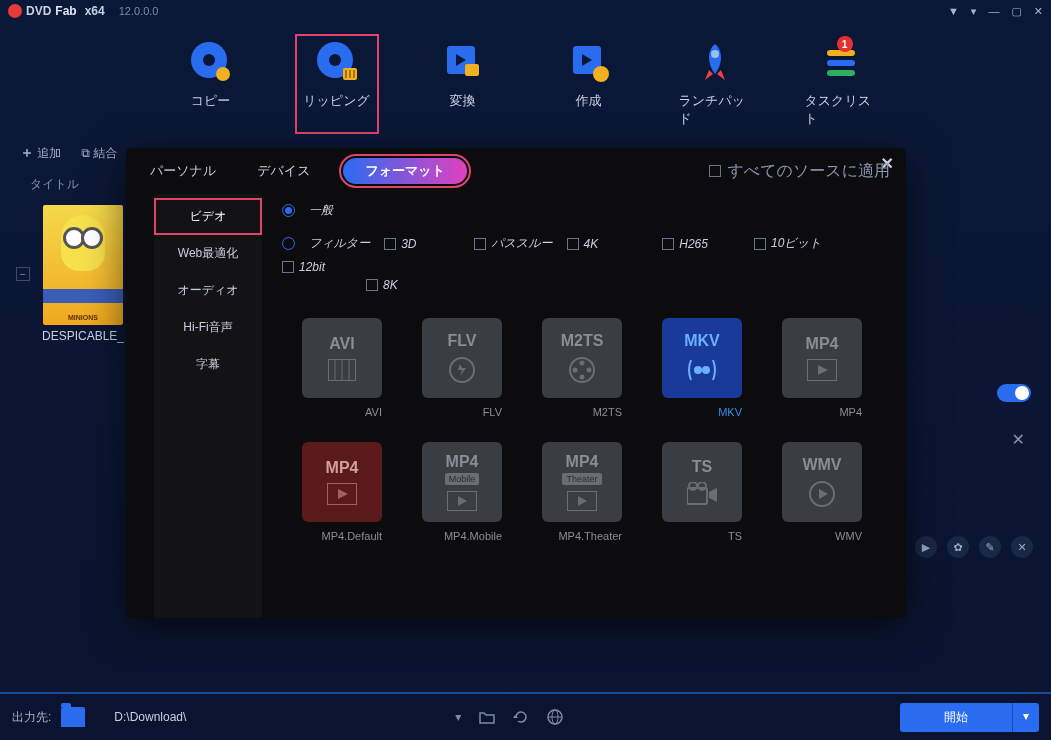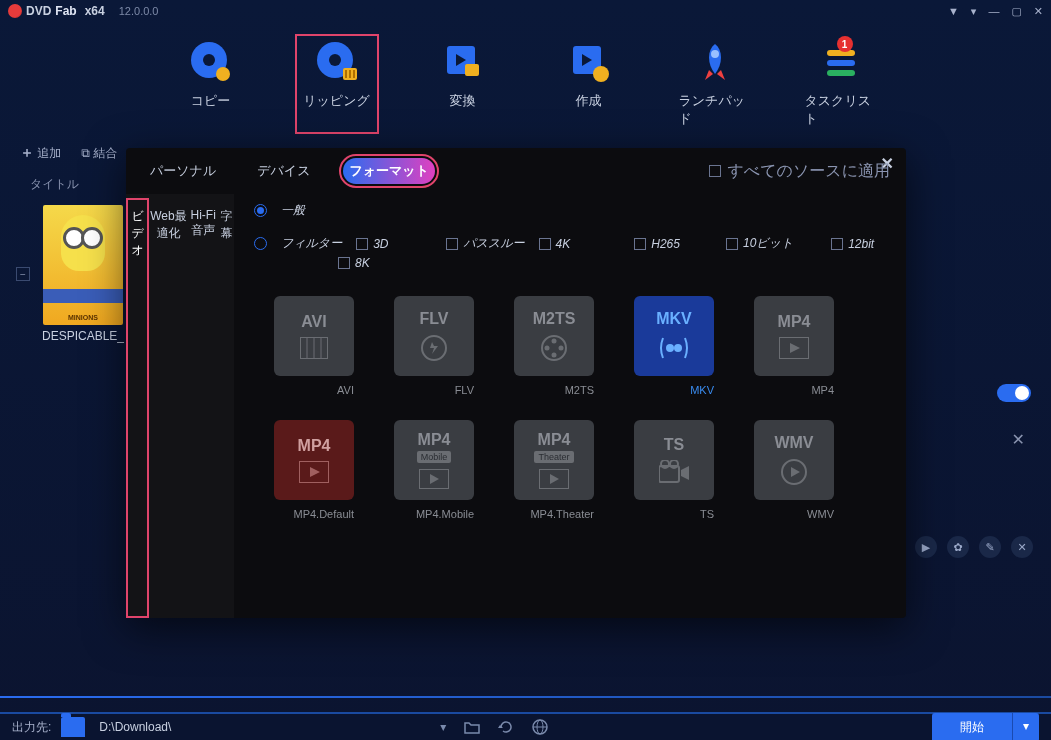--- a/index.html
+++ b/index.html
@@ -41,27 +41,27 @@
 .toggle { width: 34px; height: 18px; background: #2a6cf0; border-radius: 9px; position: absolute; right: 20px; top: 216px; cursor: pointer; }
 .toggle::after { content:''; position:absolute; right:2px; top:2px; width:14px; height:14px; background:#fff; border-radius:50%; }
 .row-close { position: absolute; right: 26px; top: 262px; color:#8a94b0; font-size:16px; cursor:pointer; }
 .row-actions { position: absolute; right: 18px; top: 368px; display:flex; gap:10px; }
 .row-actions .ra { width:22px; height:22px; border-radius:50%; background:#1a2848; color:#9aa8c8; display:flex; align-items:center; justify-content:center; font-size:11px; cursor:pointer; }
 
 
 .modal { position: absolute; left: 126px; top: 148px; width: 780px; height: 470px; background: #0c0c0f; border-radius: 4px; box-shadow: 0 10px 40px rgba(0,0,0,.6); display: flex; flex-direction: column; }
 .modal-head { display: flex; align-items: center; height: 46px; padding: 0 16px; gap: 25px; position: relative; }
 .mtab { font-size: 13px; color: #c8d0e0; padding: 4px 8px; cursor: pointer; }
-.mtab.active-pill { background: linear-gradient(90deg,#2a6cf0,#e040c0); border-radius: 14px; padding: 4px 6px; color:#fff; font-weight:bold; outline:2px solid #e0446b; outline-offset:2px; }
+.mtab.active-pill { background: linear-gradient(90deg,#2a6cf0,#e040c0); border-radius: 14px; padding: 4px 22px; color:#fff; font-weight:bold; outline:2px solid #e0446b; outline-offset:2px; }
 .apply-all { margin-left: auto; display: flex; align-items: center; gap: 6px; font-size: 16px; color: #8a94b0; }
 .chk { width: 12px; height: 12px; border: 1px solid #6a7490; display:inline-block; cursor:pointer; }
 .modal-close { position:absolute; right:12px; top:6px; font-size:16px; color:#c8d0e0; cursor:pointer; font-weight:bold; }
 
 .modal-body { flex:1; display:flex; }
-.msidebar { width: 108px; background: rgba(255,255,255,.03); display:flex; flex-direction:row; padding-top:4px; }
+.msidebar { width: 108px; background: rgba(255,255,255,.03); display:flex; flex-direction:column; padding-top:4px;margin-left:28px; }
 .msidebar .sitem { font-size: 12px; padding: 10px 0; text-align:center; cursor:pointer; color:#c8d0e0; }
 .msidebar .sitem.highlight { outline:2px solid #e0446b; outline-offset:-2px; color:#fff; }
 
 .mmain { flex:1; padding: 8px 20px; }
 .filterrow { display:flex; align-items:center; gap:14px; font-size:12px; color:#c8d0e0; flex-wrap:wrap; row-gap:8px;font-style:italic; }
 .filterrow .radio { width:13px; height:13px; border:1.5px solid #2a6cf0; border-radius:50%; display:inline-flex; align-items:center; justify-content:center; cursor:pointer; }
 .filterrow .radio.sel::after { content:''; width:7px; height:7px; background:#2a6cf0; border-radius:50%; }
 .filterrow.row2 { padding-left: 70px; margin-top:4px; }
 .filterrow .fitem { display:flex; align-items:center; gap:5px; }
 
@@ -70,29 +70,29 @@
 .fmt .tile { width:80px; height:80px; background:#3a3d42; border-radius:6px; display:flex; flex-direction:column; align-items:center; justify-content:center; color:#8a8d94; }
 .fmt .tile .big { font-size:16px; font-weight:bold; }
 .fmt .tile .sub { font-size:9px; background:#6a6d72; color:#2a2d32; padding:1px 4px; border-radius:2px; margin-top:2px; }
 .fmt .tile .ticon { margin-top:6px; }
 .fmt.sel .tile { background:#1a3a9a; color:#6ab0ff; }
 .fmt.sel .lbl { color:#3a8cf0; }
 .fmt.default .tile { background:#5a1a1a; color:#d0a0a0; }
 .fmt .lbl { font-size:11px; color:#8a8d94; }
 
 
-.bottom { position:absolute; left:0; right:0; bottom:0; height:28px; display:flex; align-items:center; padding:0 12px; gap:10px; font-size:12px; border-top:2px solid #1a4aa0; background:#0a1430; }
+.bottom { position:absolute; left:0; right:0; bottom:0; height:48px; display:flex; align-items:center; padding:0 12px; gap:10px; font-size:12px; border-top:2px solid #1a4aa0; background:#0a1430; }
 .bottom .outlbl { color:#a8b2cc; }
 .bottom .foldericon { width:24px; height:20px; background:#2a6cf0; border-radius:2px 2px 0 0; position:relative; cursor:pointer; }
 .bottom .foldericon::before { content:''; position:absolute; left:0; top:-4px; width:10px; height:4px; background:#2a6cf0; border-radius:2px 2px 0 0; }
-.bottom .pathbox { flex:0 0 355px; display:flex; justify-content:space-between; color:#c8d0e0; padding:0 4px; }
+.bottom .pathbox { flex:0 0 355px; display:flex; justify-content:space-between; color:#c8d0e0; padding:0 4px;margin-left:15px; }
 .bottom .dd { color:#7a8aac; cursor:pointer; }
 .bottom .bicon { color:#7a8aac; cursor:pointer; padding:0 4px; }
 .bottom .startbtn { margin-left:auto; display:flex; }
-.bottom .startbtn .main { background:#2a6cf0; color:#fff; padding:6px 28px; border-radius:3px 0 0 3px; cursor:pointer; }
+.bottom .startbtn .main { background:#2a6cf0; color:#fff; padding:6px 44px; border-radius:3px 0 0 3px; cursor:pointer; }
 .bottom .startbtn .more { background:#2a6cf0; color:#fff; padding:6px 10px; border-left:1px solid #1a4ab0; border-radius:0 3px 3px 0; cursor:pointer; }
 
 
 .progline { position:absolute; left:0; right:0; bottom:42px; height:2px; background:linear-gradient(90deg,#2a6cf0,#1a4aa0); }
 
 svg { display:block; }
 </style>
 </head>
 <body>
 
@@ -217,20 +217,21 @@
     <span class="mtab active-pill">フォーマット</span>
     <span class="apply-all">
       <span class="chk"></span>
       <span>すべてのソースに適用</span>
     </span>
   </div>
   <div class="modal-body">
     <div class="msidebar">
       <div class="sitem highlight">ビデオ</div>
       <div class="sitem">Web最適化</div>
+      <div class="sitem">オーディオ</div>
       <div class="sitem">Hi-Fi音声</div>
       <div class="sitem">字幕</div>
     </div>
     <div class="mmain">
       <div class="filterrow">
         <span class="radio sel"></span>
         <span>一般</span>
       </div>
       <div class="filterrow" style="margin-top:16px">
         <span class="radio"></span>

